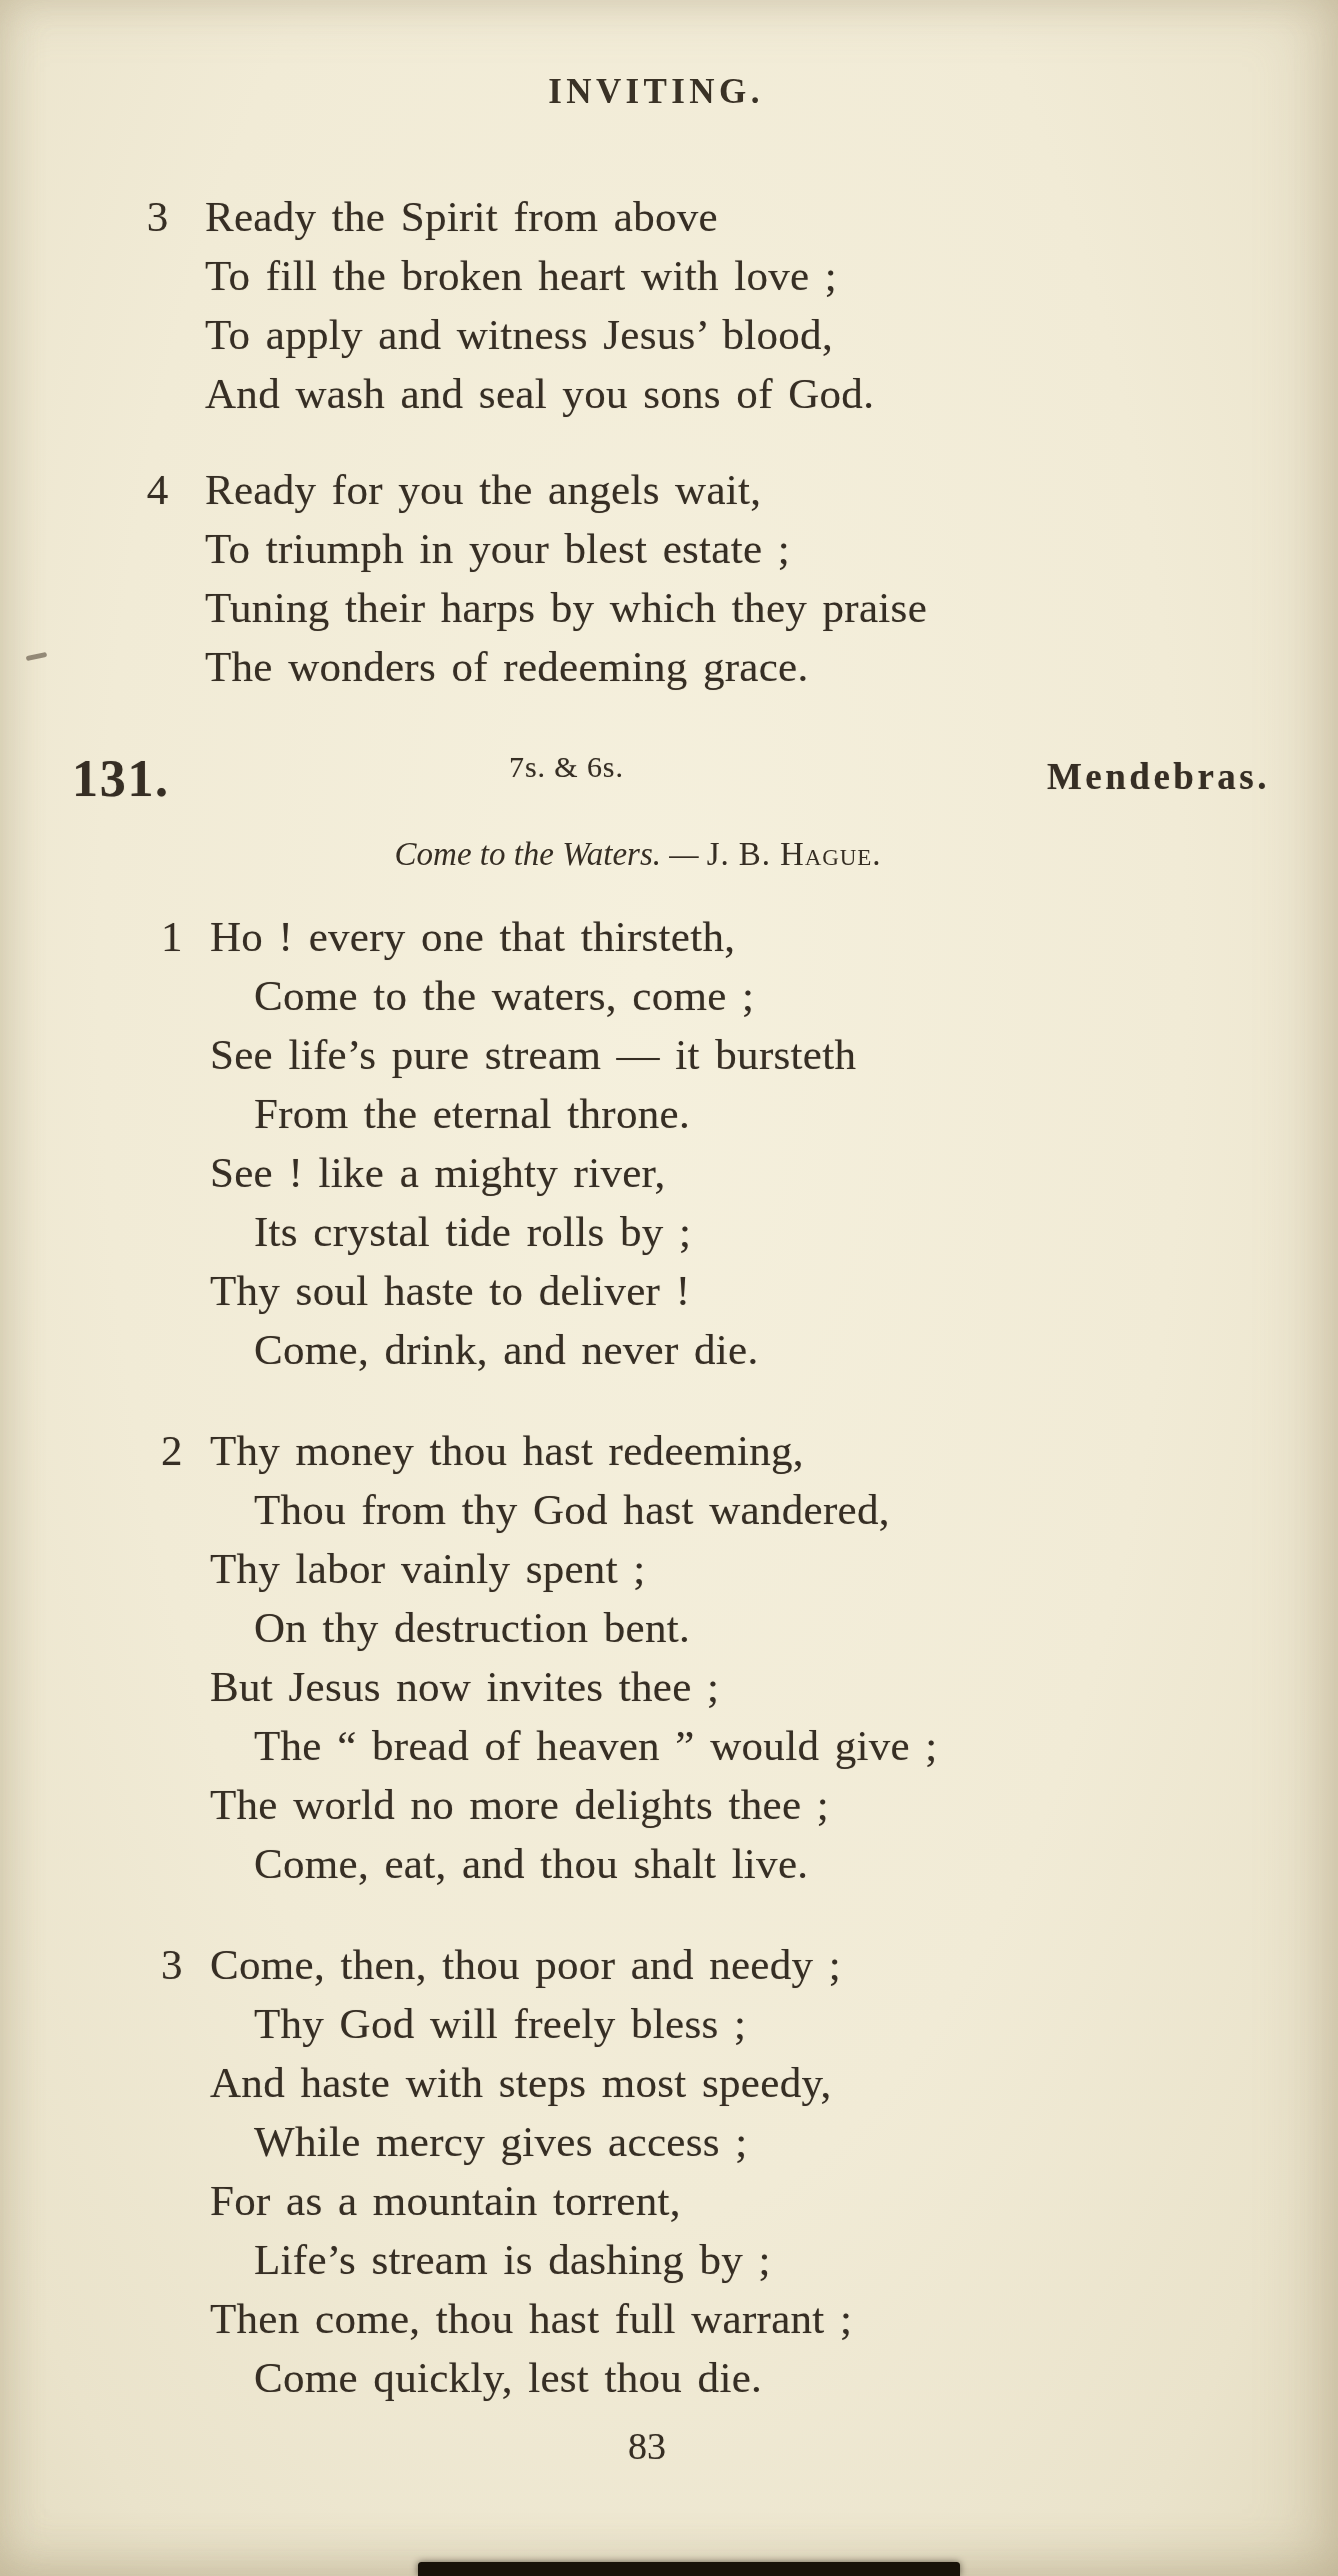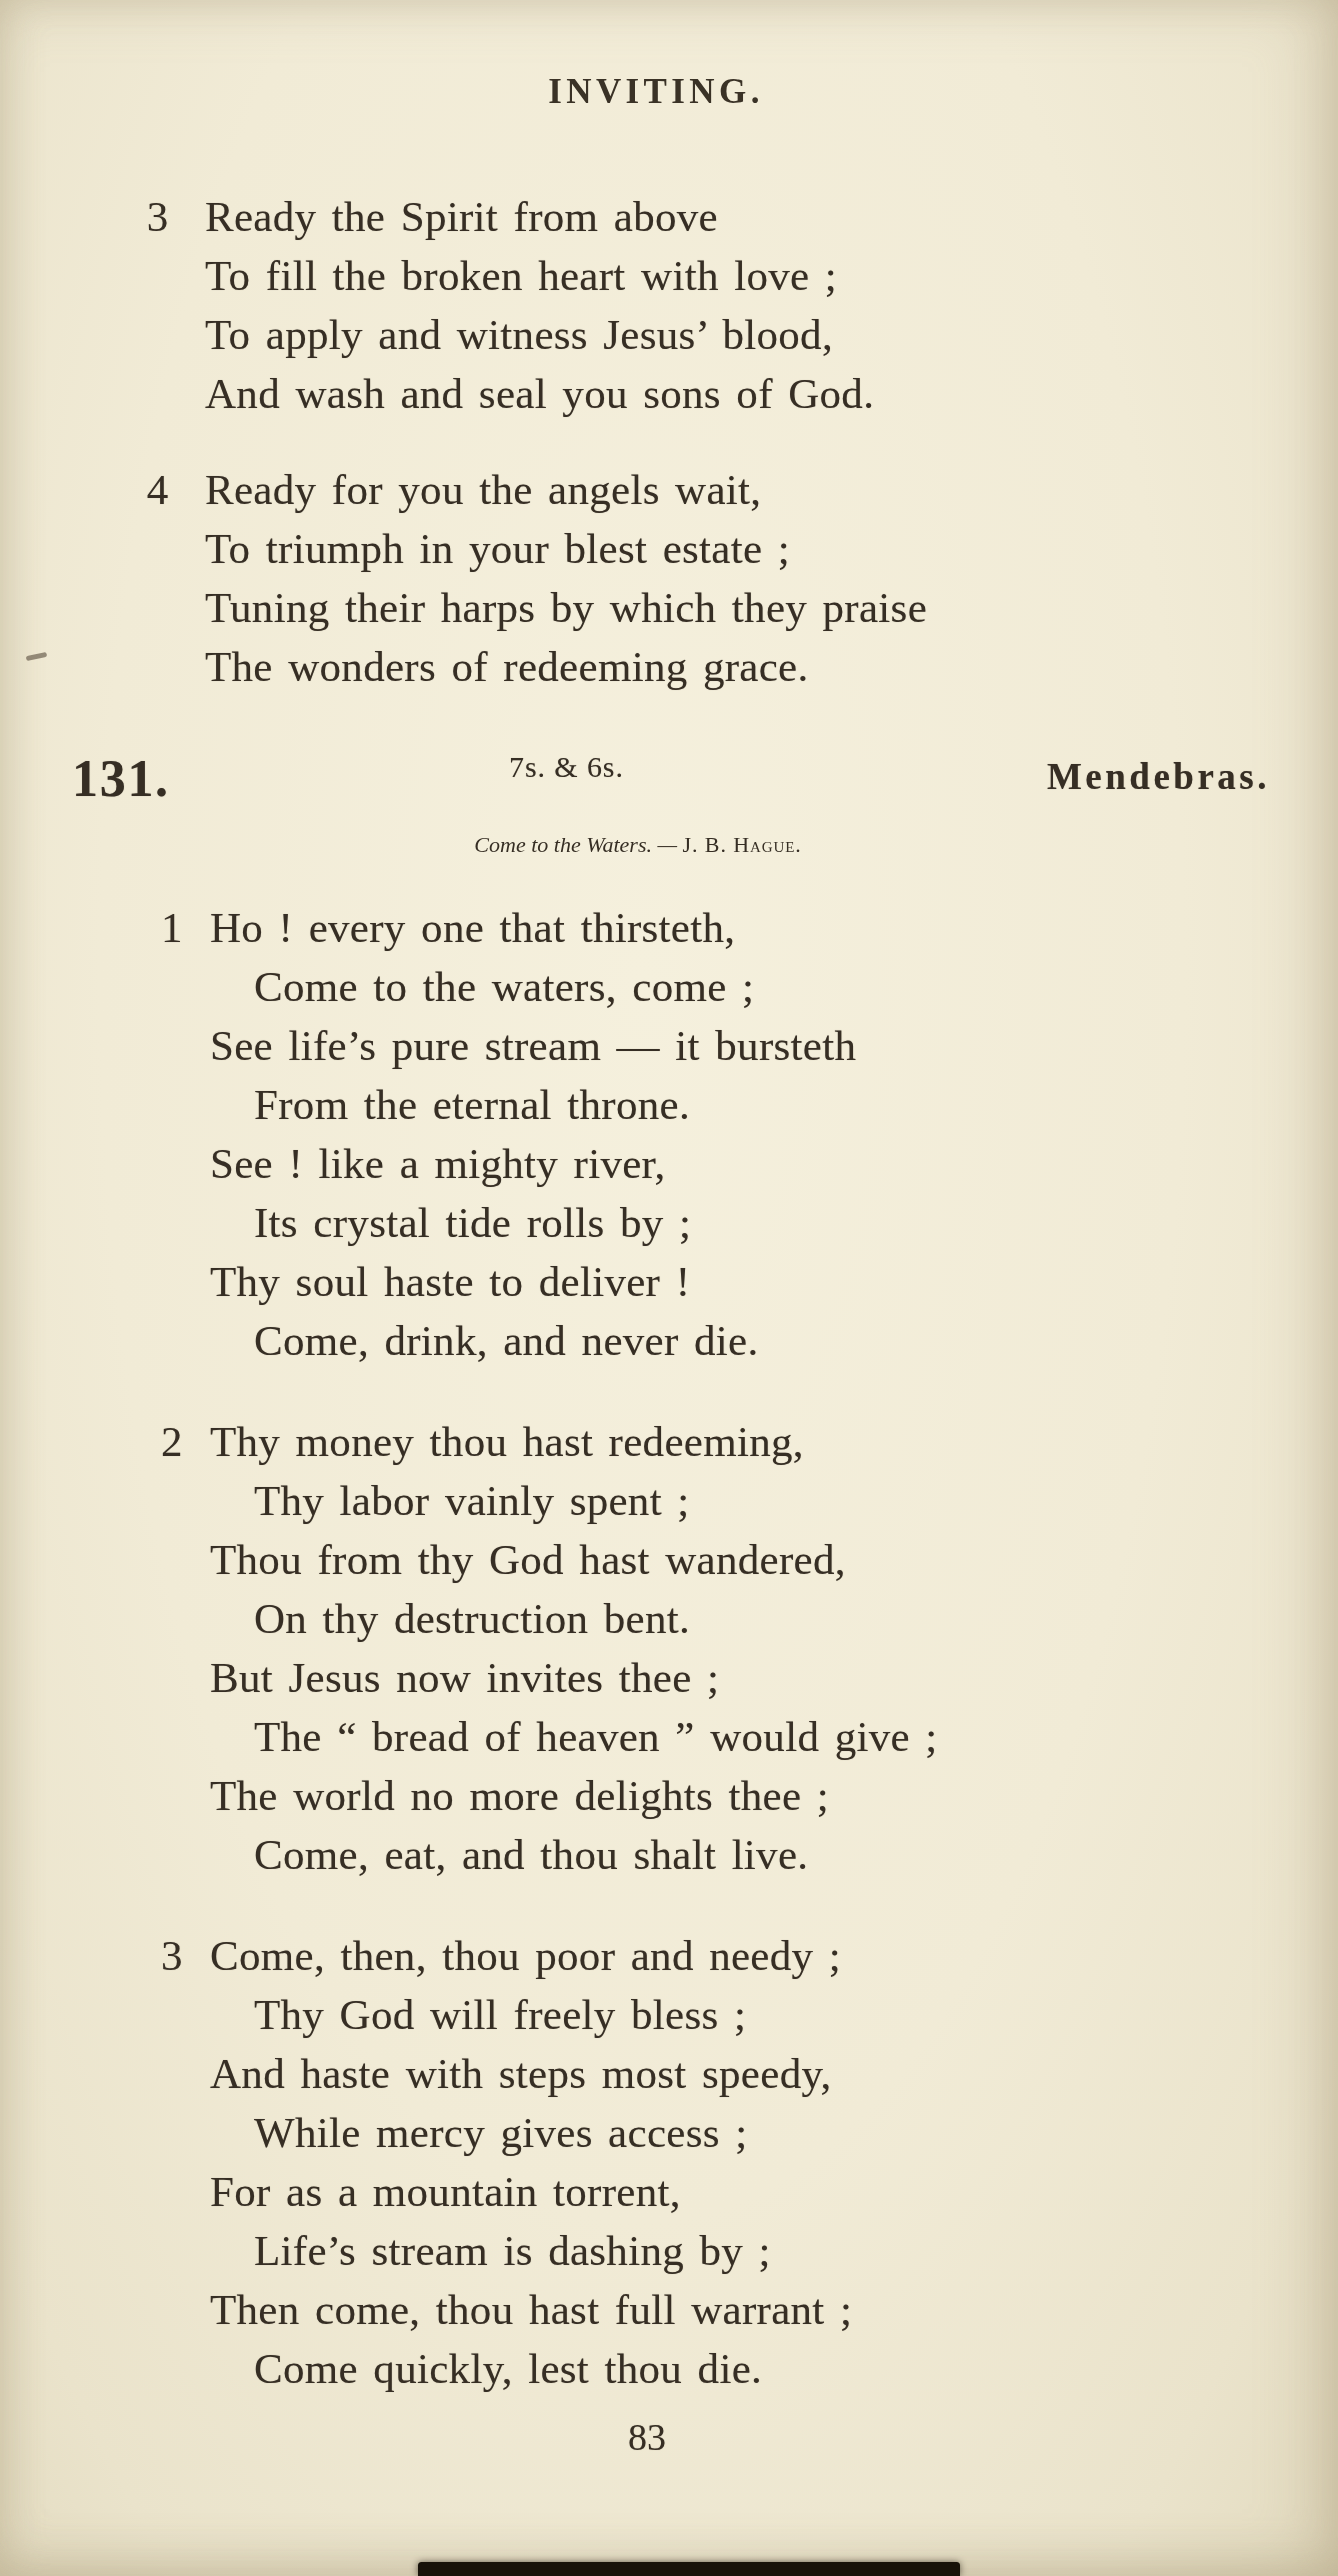--- a/index.html
+++ b/index.html
@@ -64,23 +64,23 @@
     font-size: 30px; letter-spacing: 0.9px;
     text-shadow: 0 0 0.9px rgba(54,46,36,.3);
   }
   .hymn-tune {
     position: absolute; right: 7px; top: 14px;
     font-size: 37px; font-weight: bold; letter-spacing: 3.5px;
     text-shadow: 0 0 0.9px rgba(54,46,36,.4);
   }
   .hymn-subtitle {
     position: relative; left: -66px;
-    margin-top: 10px;
+    margin-top: 19px;
     text-align: center;
-    font-size: 22px;
+    font-size: 33px;
     line-height: 44px;
   }
   .hymn-subtitle .ital { font-style: italic; }
   .hymn-subtitle .sc { font-variant: small-caps; letter-spacing: 0.9px; }
 
   .hymn-stanza { padding-left: 79px; }
   .hymn-stanza .snum { position: absolute; left: 30px; top: 0; }
   .hymn-stanza .lines .line:nth-child(even) { margin-left: 44px; }
   #hymn-stanza-1 { margin-top: 31px; }
   #hymn-stanza-2 { margin-top: 42px; }
@@ -159,22 +159,22 @@
         <div class="line">Its crystal tide rolls by ;</div>
         <div class="line">Thy soul haste to deliver !</div>
         <div class="line">Come, drink, and never die.</div>
       </div>
     </div>
 
     <div class="stanza hymn-stanza" id="hymn-stanza-2">
       <span class="snum">2</span>
       <div class="lines">
         <div class="line">Thy money thou hast redeeming,</div>
+        <div class="line">Thou from thy God hast wandered,</div>
         <div class="line">Thy labor vainly spent ;</div>
-        <div class="line">Thou from thy God hast wandered,</div>
         <div class="line">On thy destruction bent.</div>
         <div class="line">But Jesus now invites thee ;</div>
         <div class="line">The “ bread of heaven ” would give ;</div>
         <div class="line">The world no more delights thee ;</div>
         <div class="line">Come, eat, and thou shalt live.</div>
       </div>
     </div>
 
     <div class="stanza hymn-stanza" id="hymn-stanza-3">
       <span class="snum">3</span>

